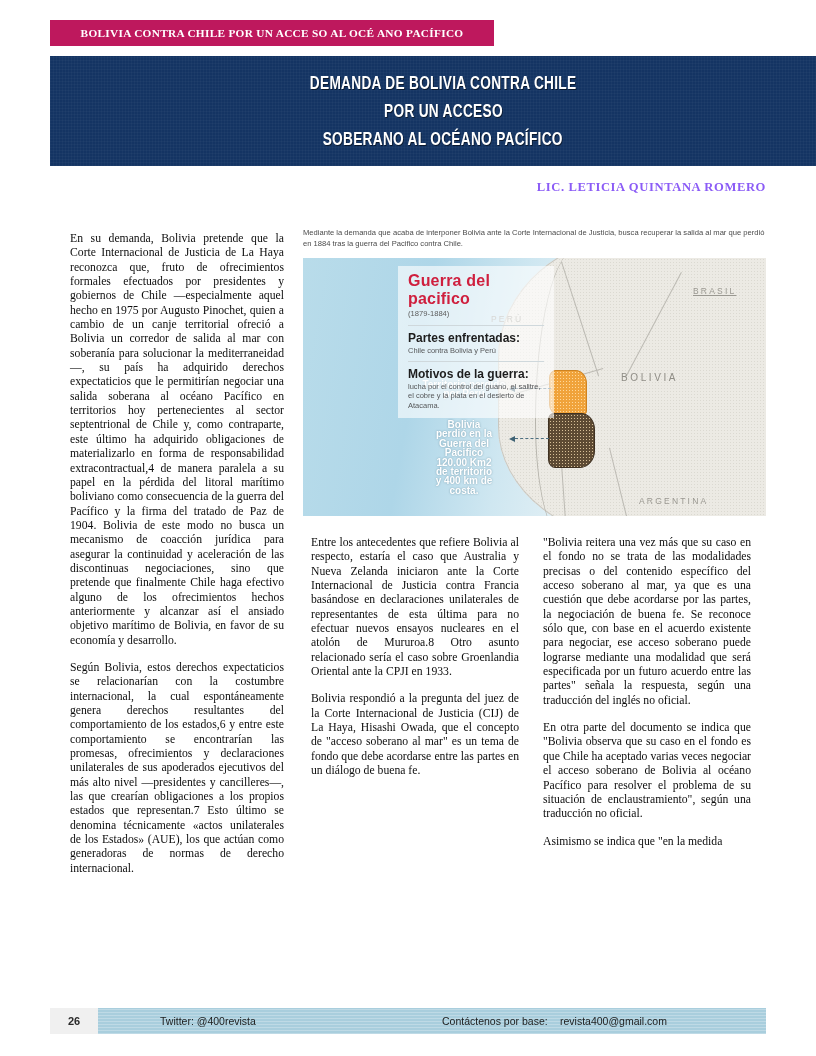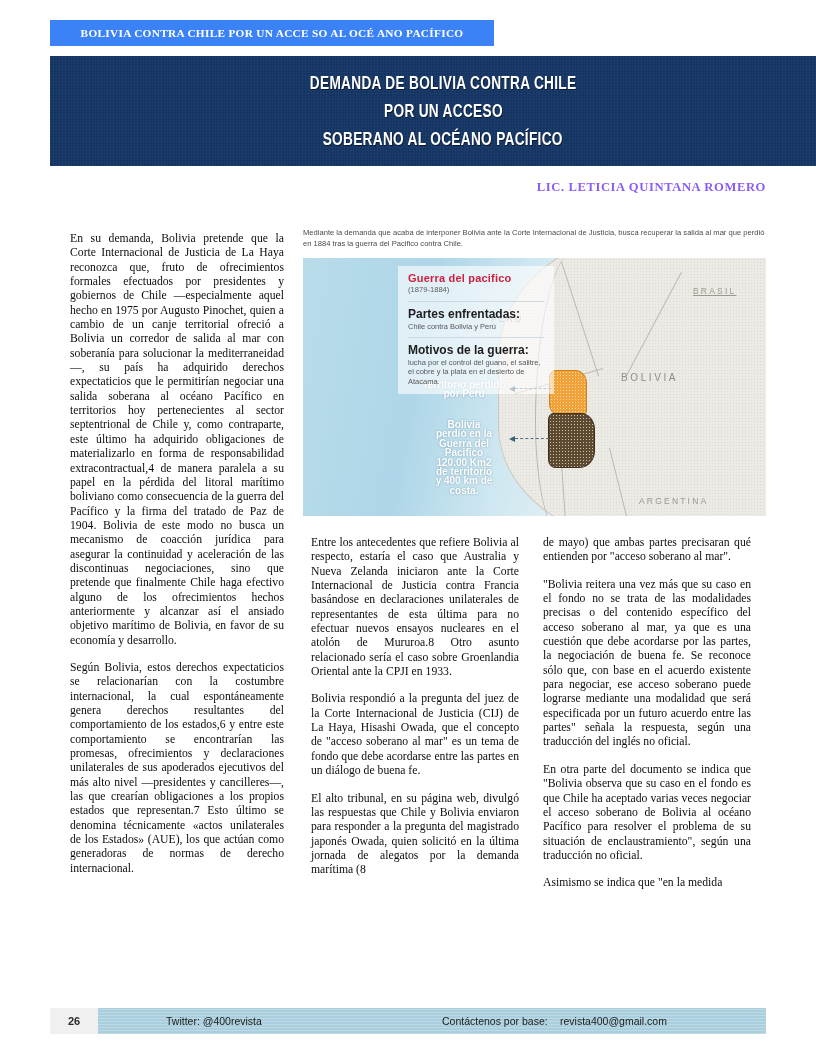--- a/index.html
+++ b/index.html
@@ -15,21 +15,21 @@
     overflow: hidden;
   }
 
   
   .runhead {
     position: absolute;
     left: 50px;
     top: 20px;
     width: 444px;
     height: 26px;
-    background: #3b82f6;
+    background: #be185d;
     color: #ffffff;
     font-family: "Liberation Serif", serif;
     font-weight: bold;
     font-size: 11.3px;
     letter-spacing: 0.3px;
     display: flex;
     align-items: center;
     justify-content: center;
     text-align: center;
   }
@@ -236,21 +236,21 @@
     position: absolute;
     left: 95px; top: 8px;
     width: 136px;
     padding: 6px 10px 8px 10px;
     background: rgba(255,255,255,0.62);
     font-family: "Liberation Sans", sans-serif;
   }
   .ib-title {
     color: #cf1f3e;
     font-weight: bold;
-    font-size: 11px;
+    font-size: 16px;
     letter-spacing: 0.2px;
     margin: 0 0 1px 0;
   }
   .ib-years {
     color: #5d5d5d;
     font-size: 7.6px;
     margin: 0 0 7px 0;
   }
   .ib-sec { border-top: 1px solid #cfd8dc; padding-top: 5px; margin-top: 5px; }
   .ib-sec:first-of-type { border-top: none; padding-top: 0; margin-top: 0; }
@@ -293,21 +293,21 @@
     background:
       repeating-linear-gradient(0deg, rgba(255,255,255,0.25) 0px, rgba(255,255,255,0.25) 1px, rgba(0,0,0,0) 1px, rgba(0,0,0,0) 3px),
       #a9cedd;
     display: flex;
     align-items: center;
     font-family: "Liberation Sans", sans-serif;
     font-size: 10.5px;
     color: #1c1c1c;
     position: relative;
   }
-  .f-twitter { position: absolute; left: 68px; text-align: right; }
+  .f-twitter { position: absolute; left: 62px; text-align: right; }
   .f-contact { position: absolute; left: 344px; }
   .f-email   { position: absolute; left: 462px; }
 </style>
 </head>
 <body>
 
 <div class="runhead">
   <span>BOLIVIA CONTRA CHILE  POR UN ACCE SO AL  OCÉ ANO PACÍFICO</span>
 </div>
 
@@ -375,25 +375,23 @@
 </div>
 
 <div class="col" id="col-1">
   <p>En su demanda, Bolivia pretende que la Corte Internacional de Justicia de La Haya reconozca que, fruto de ofrecimientos formales efectuados por presidentes y gobiernos de Chile —especialmente aquel hecho en 1975 por Augusto Pinochet, quien a cambio de un canje territorial ofreció a Bolivia un corredor de salida al mar con soberanía para solucionar la mediterraneidad—, su país ha adquirido derechos expectaticios que le permitirían negociar una salida soberana al océano Pacífico en territorios hoy pertenecientes al sector septentrional de Chile y, como contraparte, este último ha adquirido obligaciones de materializarlo en forma de responsabilidad extracontractual,4 de manera paralela a su papel en la pérdida del litoral marítimo boliviano como consecuencia de la guerra del Pacífico y la firma del tratado de Paz de 1904. Bolivia de este modo no busca un mecanismo de coacción jurídica para asegurar la continuidad y aceleración de las discontinuas negociaciones, sino que pretende que finalmente Chile haga efectivo alguno de los ofrecimientos hechos anteriormente y alcanzar así el ansiado objetivo marítimo de Bolivia, en favor de su economía y desarrollo.</p>
   <p>Según Bolivia, estos derechos expectaticios se relacionarían con la costumbre internacional, la cual espontáneamente genera derechos resultantes del comportamiento de los estados,6 y entre este comportamiento se encontrarían las promesas, ofrecimientos y declaraciones unilaterales de sus apoderados ejecutivos del más alto nivel —presidentes y cancilleres—, las que crearían obligaciones a los propios estados que representan.7 Esto último se denomina técnicamente «actos unilaterales de los Estados» (AUE), los que actúan como generadoras de normas de derecho internacional.</p>
 </div>
 
 <div class="col" id="col-2">
   <p>Entre los antecedentes que refiere Bolivia al respecto, estaría el caso que Australia y Nueva Zelanda iniciaron ante la Corte Internacional de Justicia contra Francia basándose en declaraciones unilaterales de representantes de esta última para no efectuar nuevos ensayos nucleares en el atolón de Mururoa.8 Otro asunto relacionado sería el caso sobre Groenlandia Oriental ante la CPJI en 1933.</p>
   <p>Bolivia respondió a la pregunta del juez de la Corte Internacional de Justicia (CIJ) de La Haya, Hisashi Owada, que el concepto de  "acceso soberano al mar" es un tema de fondo que debe acordarse entre las partes en un diálogo de buena fe.</p>
-  <p>El alto tribunal, en su página web, divulgó las respuestas que Chile y Bolivia enviaron para responder a la pregunta del magistrado japonés Owada, quien solicitó en la última jornada de alegatos por la demanda marítima (8</p>
 </div>
 
 <div class="col" id="col-3">
-  <p>de mayo) que ambas partes precisaran qué entienden por "acceso soberano al mar".</p>
   <p>"Bolivia reitera una vez más que su caso en el fondo no se trata de las modalidades precisas o del contenido específico del acceso soberano al mar, ya que es una cuestión que debe acordarse por las partes, la negociación de buena fe. Se reconoce sólo que, con base en el acuerdo existente para negociar, ese acceso soberano puede lograrse mediante una modalidad que será especificada por un futuro acuerdo entre las partes" señala  la respuesta, según una traducción del inglés no oficial.</p>
   <p>En otra parte del documento se indica que "Bolivia observa que su caso en el fondo es que Chile ha aceptado varias veces negociar el acceso soberano de Bolivia al océano Pacífico para resolver el problema de su situación de enclaustramiento", según una traducción no oficial.</p>
   <p> Asimismo se indica que "en la medida</p>
 </div>
 
 <div class="footer">
   <div class="footer-page">26</div>
   <div class="footer-bar">
     <span class="f-twitter">Twitter: @400revista</span>
     <span class="f-contact">Contáctenos por base:</span>

